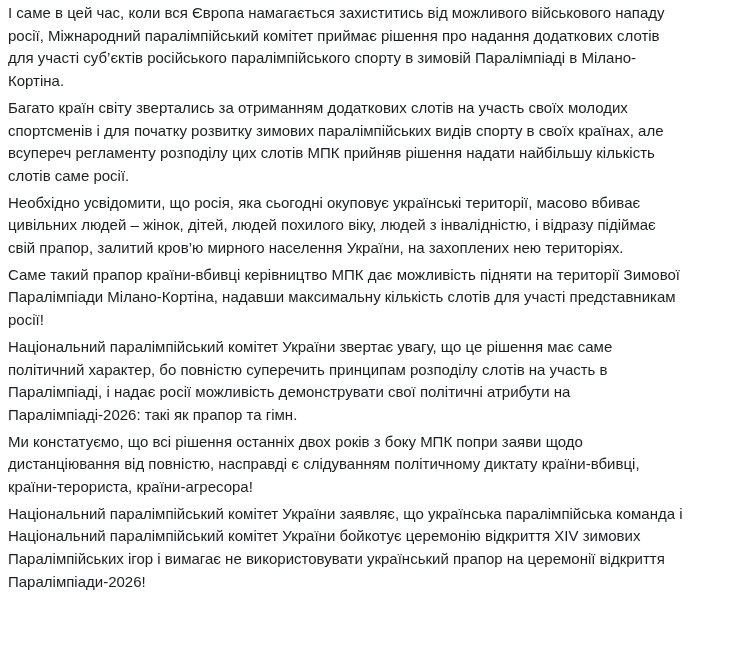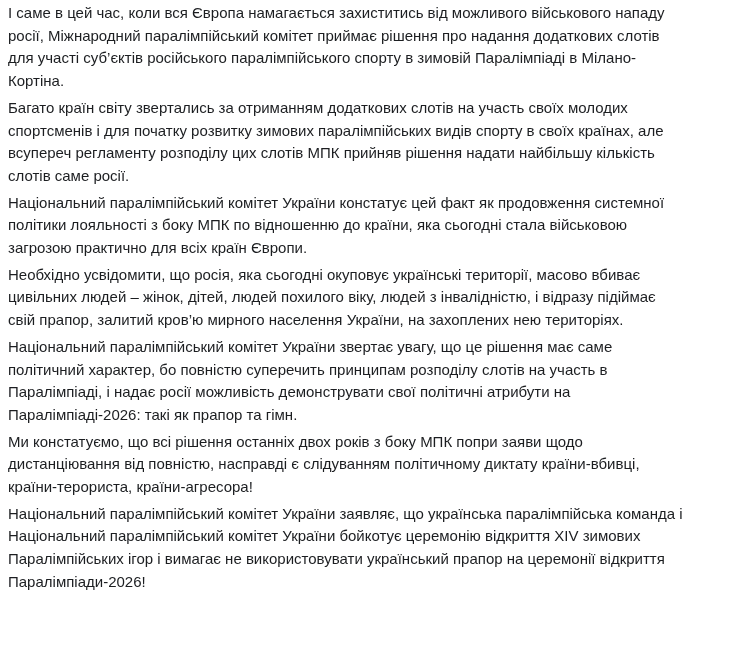--- a/index.html
+++ b/index.html
@@ -36,26 +36,26 @@
 
 <div class="doc">
   <p class="para">І саме в цей час, коли вся Європа намагається захиститись від можливого військового нападу
 росії, Міжнародний паралімпійський комітет приймає рішення  про надання додаткових слотів
 для участі суб’єктів російського паралімпійського спорту в зимовій Паралімпіаді в Мілано-
 Кортіна.</p>
   <p class="para">Багато країн світу звертались за отриманням додаткових слотів на участь своїх молодих
 спортсменів і для початку розвитку зимових паралімпійських видів спорту в своїх країнах, але
 всупереч регламенту розподілу цих слотів МПК прийняв рішення надати найбільшу кількість
 слотів саме росії.</p>
-  <p class="para">Національний паралімпійський комітет України констатує цей факт як продовження системної
-політики лояльності з боку МПК по відношенню до країни, яка сьогодні стала військовою
-загрозою практично для всіх країн Європи.</p>
   <p class="para">Необхідно усвідомити, що росія, яка сьогодні окуповує українські території, масово вбиває
 цивільних людей – жінок, дітей, людей похилого віку, людей з інвалідністю, і відразу підіймає
 свій прапор, залитий кров’ю мирного населення України, на захоплених нею територіях.</p>
+  <p class="para">Саме такий прапор країни-вбивці керівництво МПК дає можливість підняти на території Зимової
+Паралімпіади Мілано-Кортіна, надавши максимальну кількість слотів для участі представникам
+росії!</p>
   <p class="para">Національний паралімпійський комітет України звертає увагу, що це рішення має саме
 політичний характер, бо повністю суперечить принципам розподілу слотів на участь в
 Паралімпіаді, і надає росії можливість демонструвати свої політичні атрибути на
 Паралімпіаді-2026: такі як прапор та гімн.</p>
   <p class="para">Ми констатуємо, що всі рішення останніх двох років з боку МПК попри заяви щодо
 дистанціювання від повністю, насправді є слідуванням політичному диктату країни-вбивці,
 країни-терориста, країни-агресора!</p>
   <p class="para">Національний паралімпійський комітет України заявляє, що українська паралімпійська команда і
 Національний паралімпійський комітет України бойкотує церемонію відкриття XIV зимових
 Паралімпійських ігор і вимагає не використовувати український прапор на церемонії відкриття

